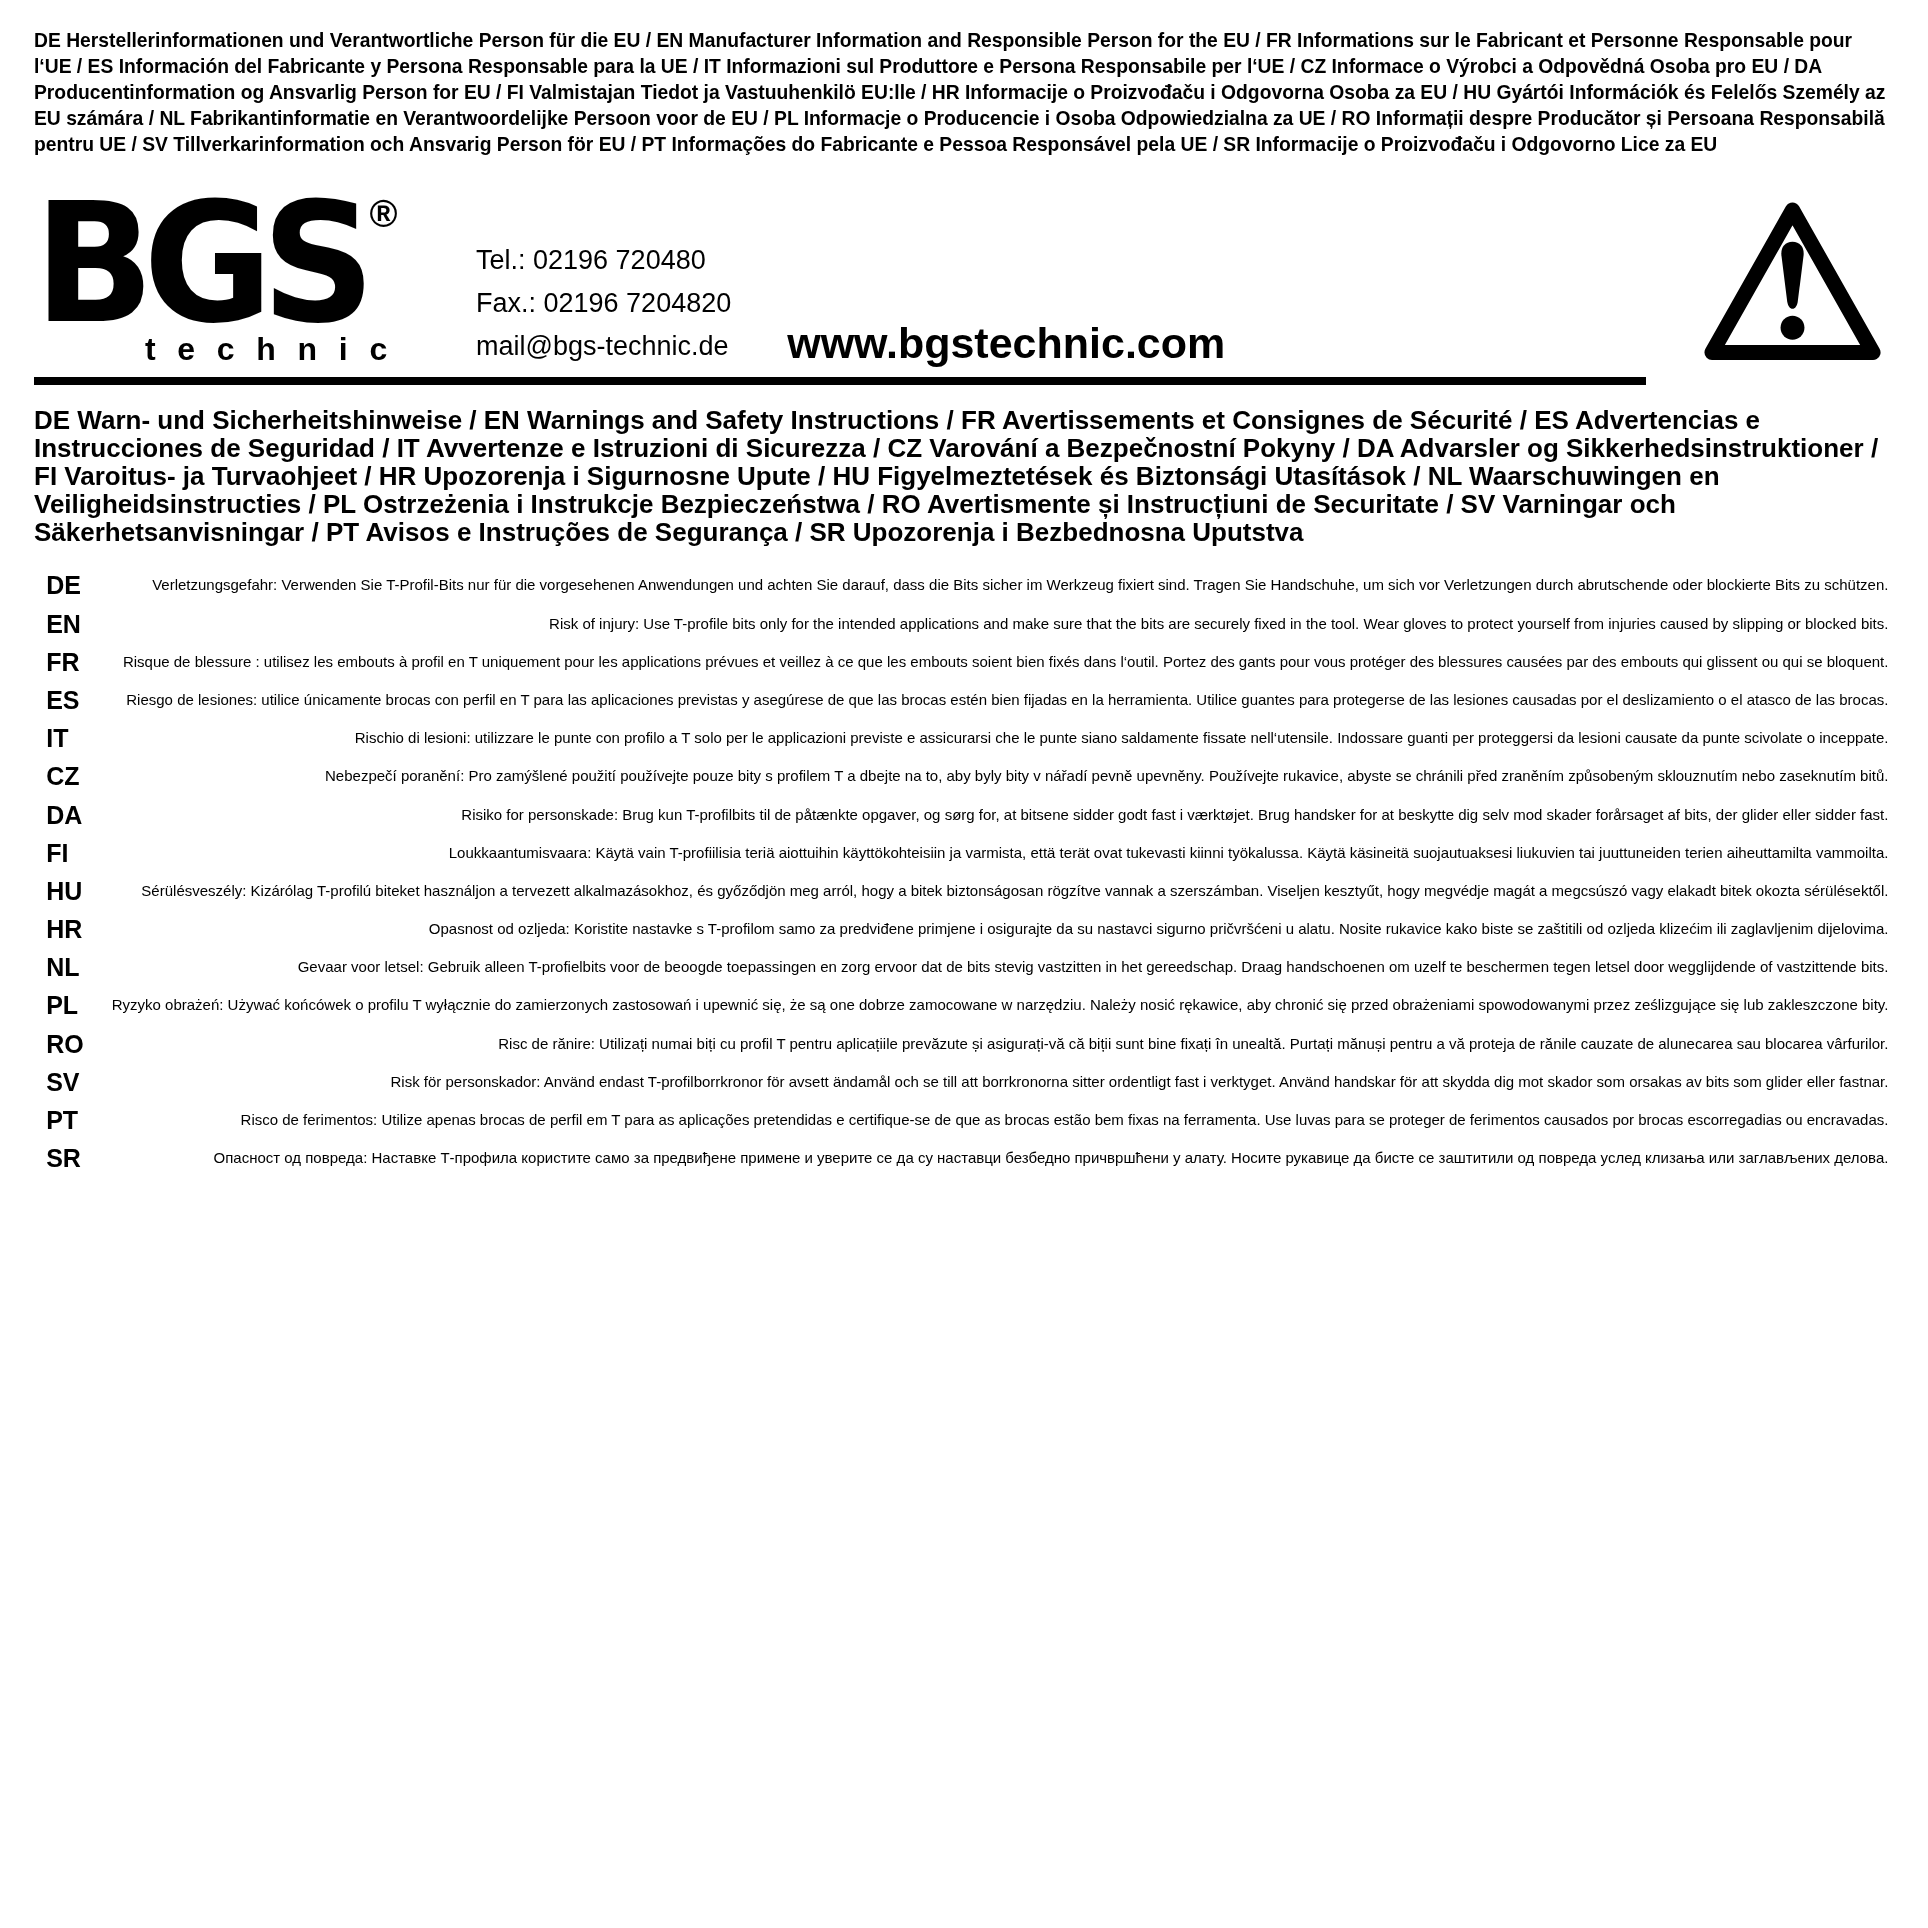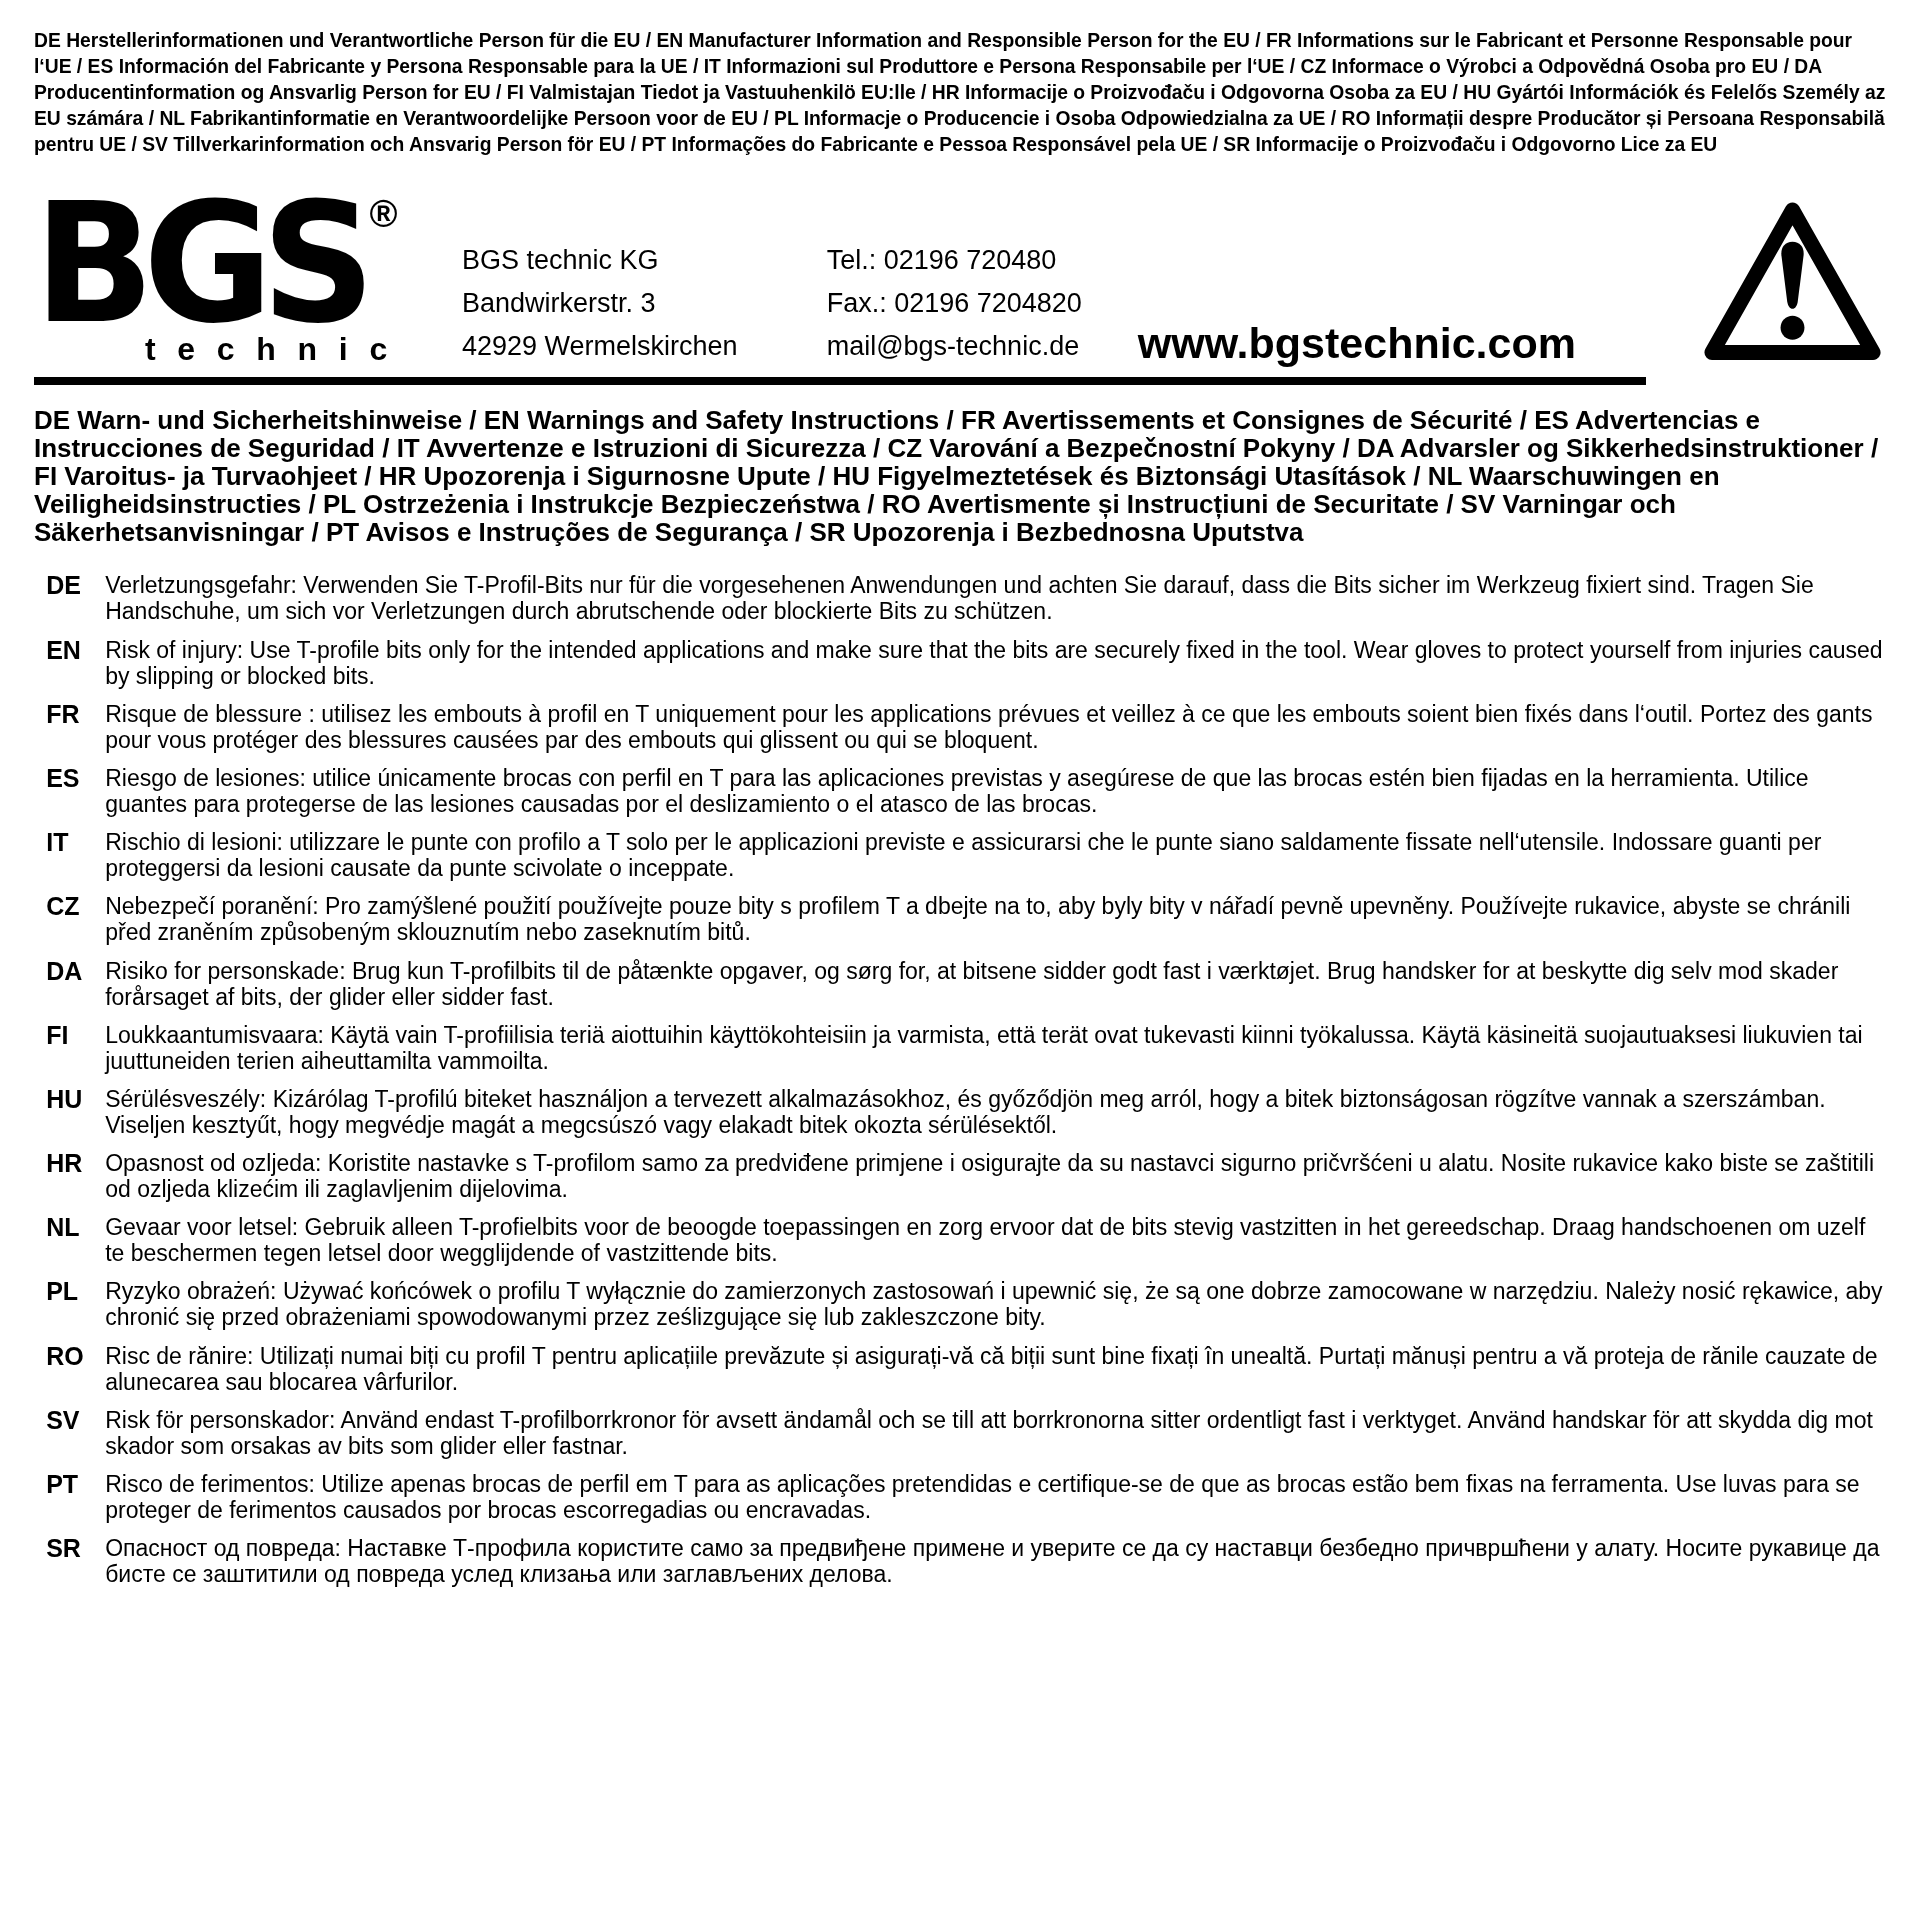--- a/index.html
+++ b/index.html
@@ -22,38 +22,33 @@
   .website { font-size:43px; font-weight:bold; margin-left:56px; margin-top:83px; white-space:nowrap; }
   .triangle-wrap { margin-left:auto; margin-right:13px; margin-top:3.8px; }
 
   .rule { height:8.5px; background:#000; margin-top:9.4px; width:1612px; }
 
   .warnings-header { font-weight:bold; font-size:26px; line-height:28px; margin-top:21px; }
 
   .warnings-list { margin-top:26px; }
   .warning-item { display:flex; padding-left:12.2px; margin-bottom:12.2px; }
   .warning-item .code { font-weight:bold; width:59px; flex:0 0 59px; font-size:25px; line-height:26px; }
-  .warning-item .text { flex:1; font-size:23px; line-height:26px; padding-right:5.6px; }
+  .warning-item .text { flex:1; font-size:15px; line-height:26px; padding-right:5.6px;text-align:right; }
 </style>
 </head>
 <body>
 
 <div class="page">
 
   <p class="langs-header">DE Herstellerinformationen und Verantwortliche Person für die EU  /  EN Manufacturer Information and Responsible Person for the EU  /  FR Informations sur le Fabricant et Personne Responsable pour l‘UE  /  ES Información del Fabricante y Persona Responsable para la UE  /  IT Informazioni sul Produttore e Persona Responsabile per l‘UE  /  CZ Informace o Výrobci a Odpovědná Osoba pro EU  /  DA Producentinformation og Ansvarlig Person for EU  /  FI Valmistajan Tiedot ja Vastuuhenkilö EU:lle  /  HR Informacije o Proizvođaču i Odgovorna Osoba za EU  /  HU Gyártói Információk és Felelős Személy az EU számára  /  NL Fabrikantinformatie en Verantwoordelijke Persoon voor de EU  /  PL Informacje o Producencie i Osoba Odpowiedzialna za UE  /  RO Informații despre Producător și Persoana Responsabilă pentru UE  /  SV Tillverkarinformation och Ansvarig Person för EU  /  PT Informações do Fabricante e Pessoa Responsável pela UE  /  SR Informacije o Proizvođaču i Odgovorno Lice za EU</p>
 
   <div class="company-row">
     <div class="logo">
       <div class="logo-main"><span class="logo-bgs">BGS</span><span class="logo-reg">®</span></div>
       <div class="logo-technic">technic</div>
-    </div>
-    <div class="address">
-      <div>BGS technic KG</div>
-      <div>Bandwirkerstr. 3</div>
-      <div>42929 Wermelskirchen</div>
     </div>
     <div class="contact">
       <div>Tel.: 02196 720480</div>
       <div>Fax.: 02196 7204820</div>
       <div>mail@bgs-technic.de</div>
     </div>
     <div class="website">www.bgstechnic.com</div>
     <div class="triangle-wrap">
       <svg viewBox="0 0 200 185" width="177" height="164" aria-hidden="true">
         <path d="M100 10 L191 171 L9 171 Z" fill="#ffffff" stroke="#000000" stroke-width="17" stroke-linejoin="round"></path>

